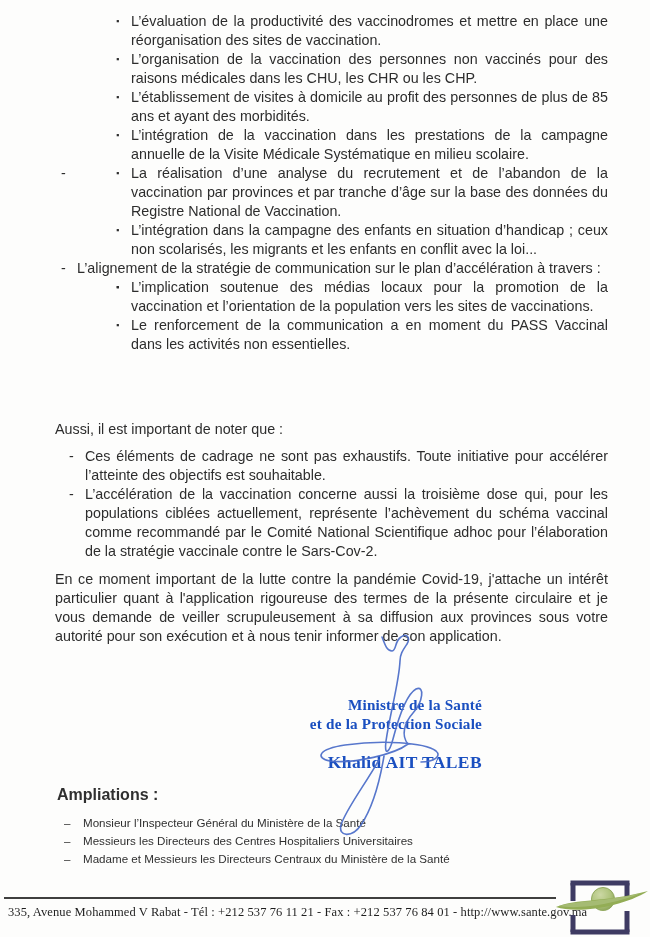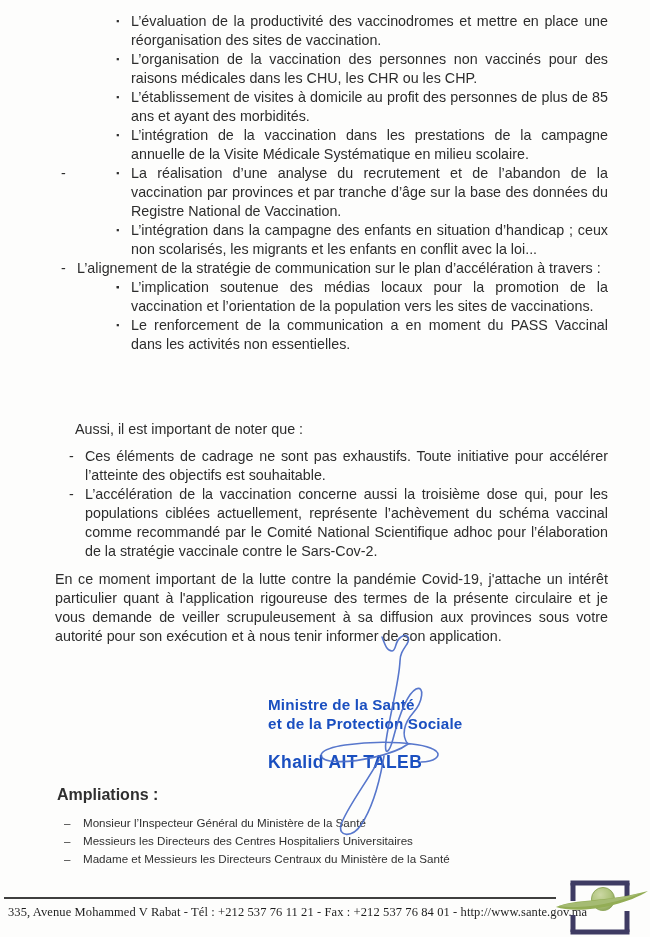--- a/index.html
+++ b/index.html
@@ -4,37 +4,37 @@
 <style>
   html,body { margin:0; padding:0; background:#ffffff; }
   .page {
     position:relative; width:650px; height:937px; margin:0 auto;
     background:#fdfdfc; overflow:hidden;
     font-family:"Liberation Sans", sans-serif; color:#2d2d2d;
   }
   
   .flow { position:absolute; left:55px; width:553px; font-size:14.3px; line-height:19px; text-align:justify; }
   #blockA { top:12px; }
-  #blockB { top:420px; text-align:left;margin-left:20px; }
+  #blockB { top:420px; text-align:left; }
   #blockC { top:447px; }
   #blockD { top:570px; }
 
   .li { position:relative; }
   .li .mk { position:absolute; top:0; line-height:19px; }
   .sq { padding-left:76px; }
   .sq > .mk { left:61px; font-size:9px; }
   .d1 { padding-left:22px; }
   .d1 > .mk { left:6px; }
   .d2 { padding-left:30px; }
   .d2 > .mk { left:14px; }
 
   
   .sig {
-    position:absolute; left:268px; top:696px; width:214px; text-align:left;
-    font-weight:bold; color:#1a4fc0;
+    position:absolute; left:268px; top:696px; width:214px; text-align:right;
+    font-weight:bold; color:#1a4fc0;font-family:Liberation Serif, serif;
   }
   .sig-title { font-size:15.2px; line-height:18.5px; letter-spacing:.2px; }
   .sig-name  { font-size:17.5px; margin-top:19px; letter-spacing:.4px; }
 
   .scribble { position:absolute; left:300px; top:598px; width:170px; height:290px; z-index:6; pointer-events:none; }
 
   
   .amp { position:absolute; left:57px; top:786px; width:430px; font-size:11.6px; color:#2f2f2f; }
   .amp-h { font-weight:bold; font-size:16px; margin:0 0 12px 0; }
   .amp .li { padding-left:26px; margin-bottom:5px; line-height:13px; }

